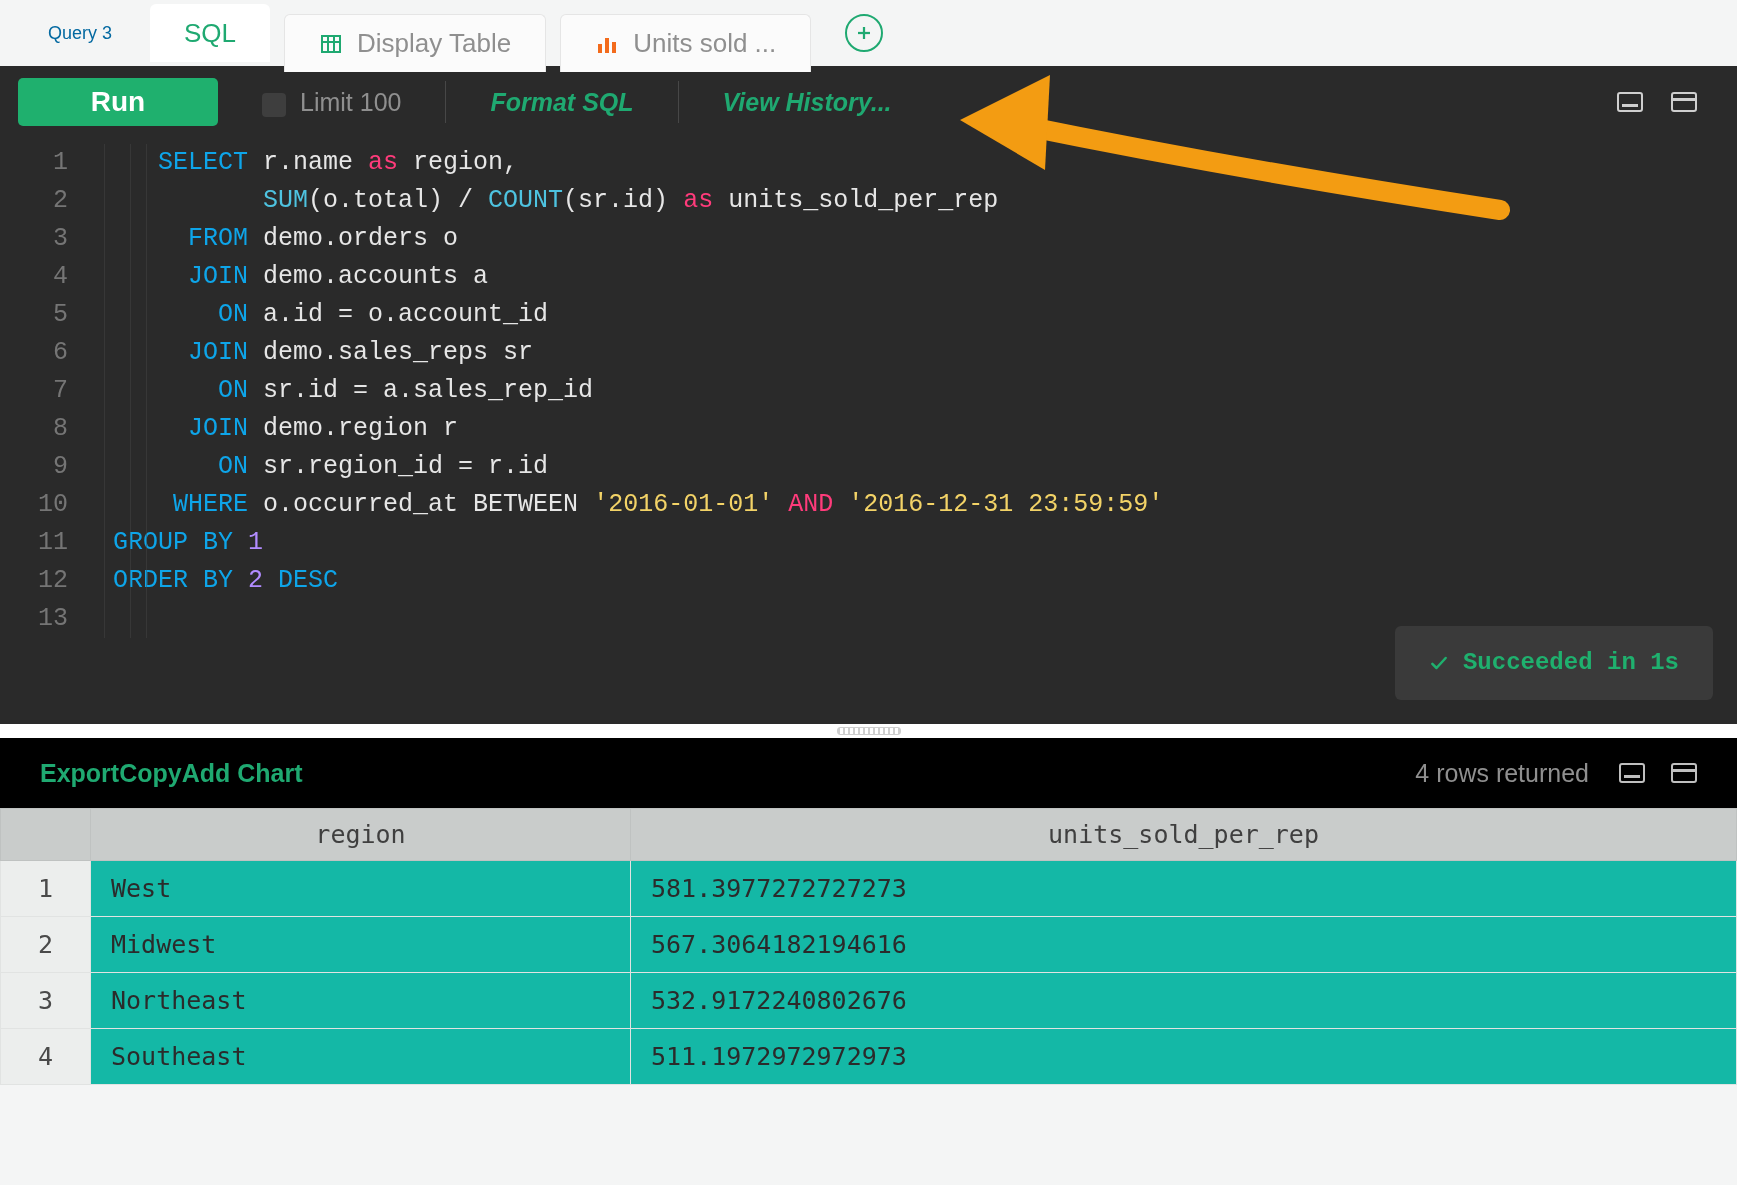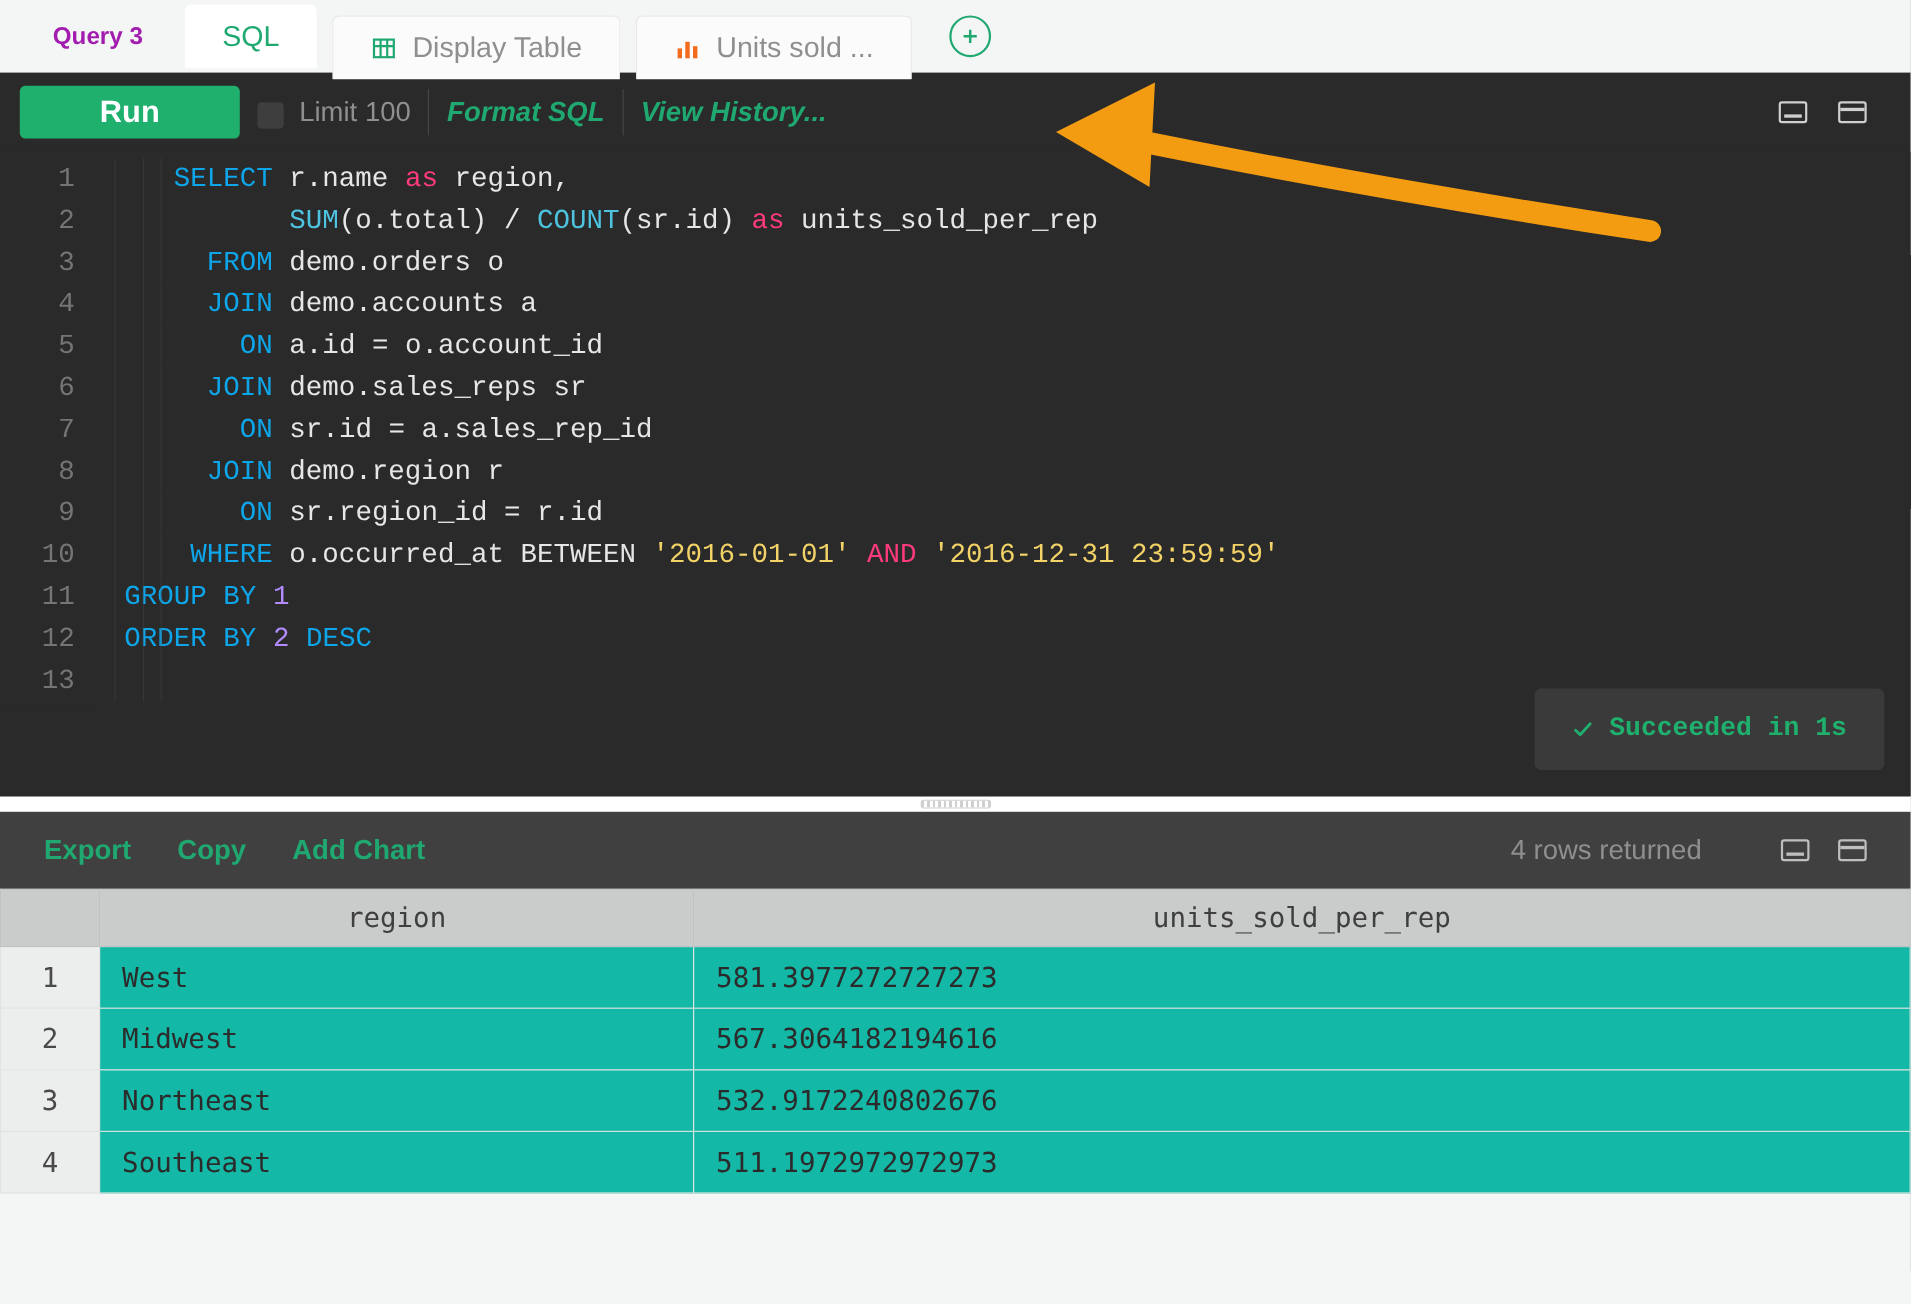--- a/index.html
+++ b/index.html
@@ -1,30 +1,30 @@
 <!DOCTYPE html>
 <html><head>
 <meta charset="utf-8">
 <style>
   * { box-sizing: border-box; margin: 0; padding: 0; }
   html, body { width: 1737px; height: 1185px; font-family: -apple-system, BlinkMacSystemFont, "Segoe UI", sans-serif; background: #f4f5f5; overflow: hidden; }
 
   
   .tabstrip { display: flex; align-items: center; height: 66px; padding: 0 14px; gap: 14px; }
-  .query-title { font-size: 22px; color: #a21caf; padding: 0 24px 0 34px; font-weight: bold; }
+  .query-title { font-size: 18px; color: #0369a1; padding: 0 24px 0 34px; }
   .tab { height: 58px; display: flex; align-items: center; gap: 14px; padding: 0 34px; font-size: 26px; color: #8f8f8f; border-radius: 6px 6px 0 0; cursor: pointer; }
   .tab.active { background: #ffffff; color: #1fa971; font-weight: 400; }
   .tab.inactive { background: #fbfbfb; border: 1px solid #e5e5e5; border-bottom: none; margin-top: 20px; }
   .tab .icon { width: 24px; height: 24px; display: inline-flex; align-items: center; justify-content: center; }
   .add-tab { width: 38px; height: 38px; border: 2.5px solid #1fa971; border-radius: 50%; display: flex; align-items: center; justify-content: center; margin-left: 20px; cursor: pointer; }
   .add-tab svg { width: 18px; height: 18px; }
 
   
   .editor-wrap { background: #2a2a2a; }
-  .editor-toolbar { height: 72px; display: flex; align-items: center; padding: 0 18px; gap: 16px; color: #8f8f8f; font-size: 25px; position: relative; }
+  .editor-toolbar { height: 72px; display: flex; align-items: center; padding: 0 18px; gap: 44px; color: #8f8f8f; font-size: 25px; position: relative; }
   .run-btn { width: 200px; height: 48px; background: #1fb06e; color: #ffffff; font-size: 28px; font-weight: 600; border: none; border-radius: 5px; cursor: pointer; }
   .limit-wrap { display: flex; align-items: flex-end; gap: 14px; }
   .limit-check { width: 24px; height: 24px; border-radius: 4px; background: #3e3e3e; display: inline-block; }
   .tool-link { color: #1fa971; font-weight: 600; cursor: pointer; font-style: italic; }
   .vsep { width: 1px; height: 42px; background: #474747; }
   .right-icons { margin-left: auto; display: flex; gap: 28px; align-items: center; padding-right: 22px; }
   .wicon { width: 26px; height: 20px; border: 2.5px solid #cfcfcf; border-radius: 3px; display: inline-block; position: relative; }
   .wicon.min::after { content: ""; position: absolute; left: 3px; right: 3px; bottom: 3px; height: 3px; background: #cfcfcf; }
   .wicon.max::before { content: ""; position: absolute; left: 0; right: 0; top: 4px; height: 2.5px; background: #cfcfcf; }
 
@@ -48,21 +48,21 @@
   .pale { color: #e6e6e6; }
 
   .status-pill { position: absolute; right: 24px; bottom: 24px; background: #3a3a3a; color: #1fb06e; font-size: 24px; font-weight: 600; padding: 18px 34px; border-radius: 6px; display: flex; align-items: center; gap: 14px; }
   .status-pill svg { width: 20px; height: 20px; }
 
   
   .splitter { height: 14px; background: #ffffff; display:flex; align-items:center; justify-content:center; }
   .grip { width: 64px; height: 8px; border: 1px solid #cfcfcf; border-radius: 3px; background: repeating-linear-gradient(90deg,#cfcfcf 0 2px,transparent 2px 5px); }
 
   
-  .results-toolbar { height: 70px; background: #404040; display: flex; align-items: center; padding: 0 40px; gap: 42px; font-size: 25px; }
+  .results-toolbar { height: 70px; background: #000000; display: flex; align-items: center; padding: 0 40px; font-size: 25px; }
   .results-toolbar .link { color: #1fa971; font-weight: 600; cursor: pointer; }
   .rows-returned { margin-left: auto; color: #8f8f8f; }
   .results-toolbar .right-icons2 { display: flex; gap: 26px; margin-left: 30px; }
   .wicon2 { width: 26px; height: 20px; border: 2.5px solid #bfbfbf; border-radius: 3px; display:inline-block; position:relative; }
   .wicon2.min::after { content:""; position:absolute; left:3px; right:3px; bottom:3px; height:3px; background:#bfbfbf; }
   .wicon2.max::before { content:""; position:absolute; left:0; right:0; top:4px; height:2.5px; background:#bfbfbf; }
 
   
   table.results { width: 100%; border-collapse: collapse; font-family: "SFMono-Regular", Consolas, monospace; font-size: 25px; }
   table.results th { background: #c9cccb; color: #3f3f3f; font-weight: 400; height: 52px; border: 1px solid #bfc2c1; font-family: "SFMono-Regular", Consolas, monospace; }

